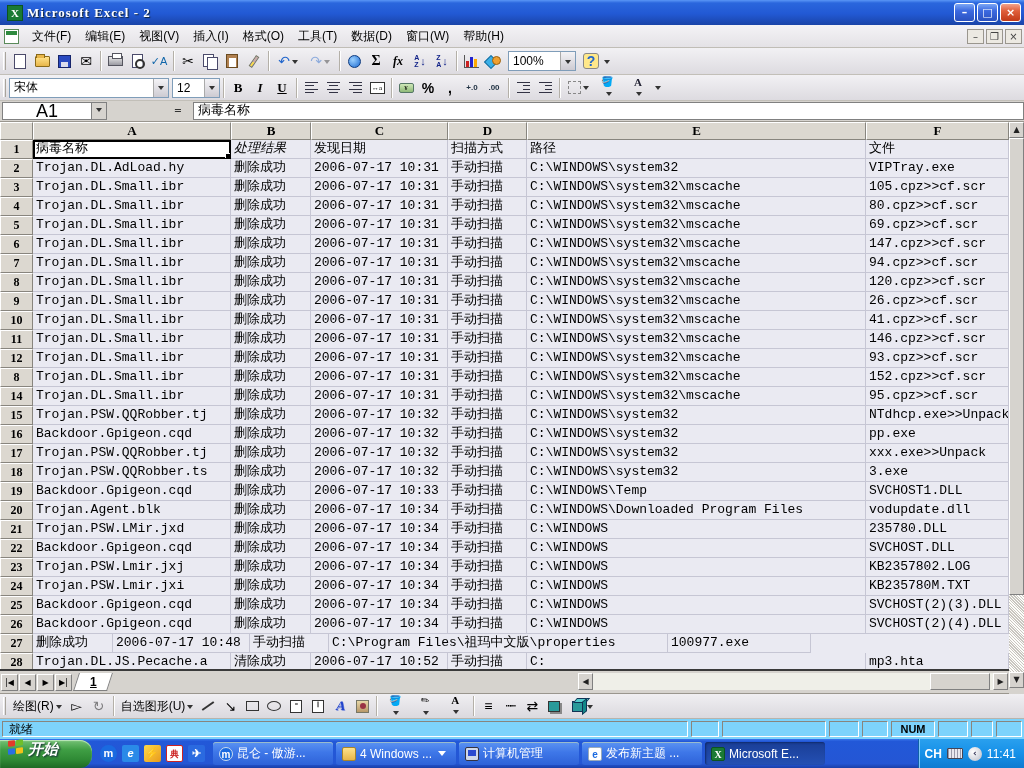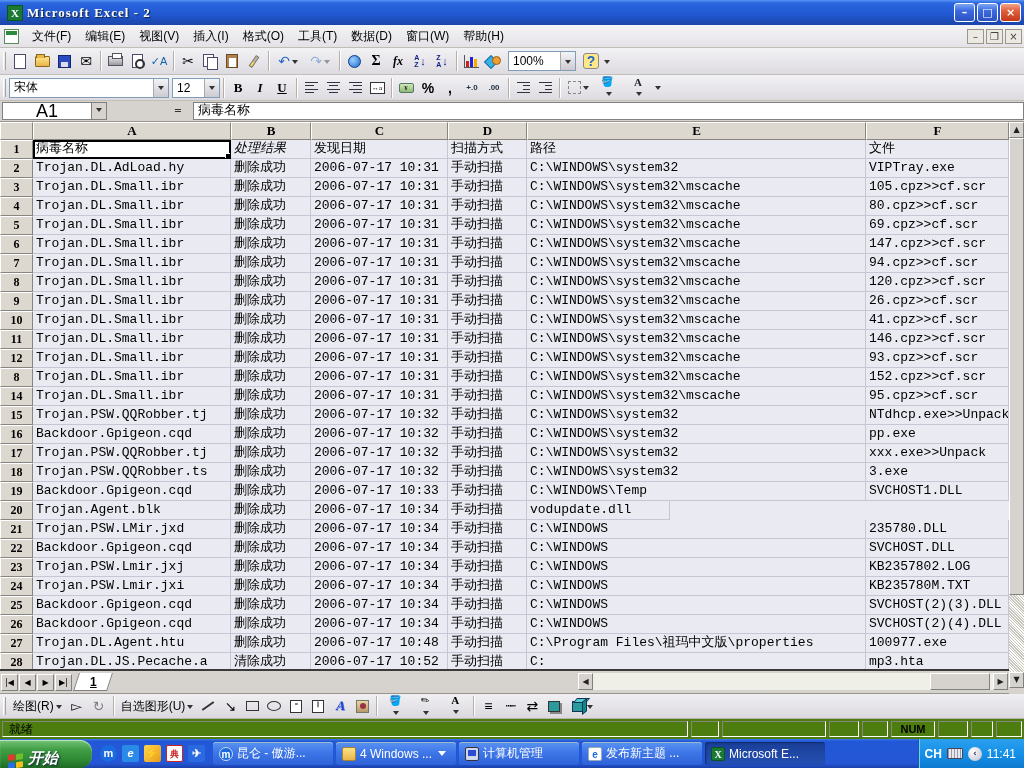--- a/index.html
+++ b/index.html
@@ -141,34 +141,34 @@
   .shape-text { width:12px; height:13px; border:1px solid #333; background:#fff; font:6px/7px serif; text-align:center; }
   .wordart { font:bold 13px "Liberation Serif",serif; color:#2244cc; transform:skewX(-12deg); text-shadow:1px 1px 0 #8899dd; }
   .clipart { width:13px; height:13px; background:linear-gradient(180deg,#e8d8a8,#b89868); border:1px solid #776; position:relative; }
   .clipart::after { content:""; position:absolute; left:3px; top:2px; width:6px; height:6px; border-radius:50%; background:#934; }
   .shadowbox { width:12px; height:11px; border:1px solid #333; background:#2a9a9a; box-shadow:2px 2px 0 #888; }
   .cube { width:11px; height:11px; background:#2a9a9a; border:1px solid #135; position:relative; margin-right:2px; }
   .cube::before { content:""; position:absolute; left:2px; top:-4px; width:11px; height:3px; background:#5cc; border:1px solid #135; transform:skewX(-40deg); }
   .cube::after { content:""; position:absolute; right:-5px; top:-2px; width:3px; height:11px; background:#188; border:1px solid #135; transform:skewY(-40deg); }
 
   
-  .statusbar { position:absolute; left:0; top:719px; width:1024px; height:20px; background:#4d7c0f;
+  .statusbar { position:absolute; left:0; top:719px; width:1024px; height:20px; background:#7dd3fc;
     display:flex; align-items:center; gap:3px; padding:0 2px; }
   .spanel { height:16px; border:1px solid; border-color:#88857e #fff #fff #88857e; padding:0 6px;
     font-size:12px; line-height:14px; }
   .spanel.ready { flex:1; }
   .spanel.numlock { width:44px; text-align:center; font-weight:bold; font-size:11px; }
 
   
   .taskbar { position:absolute; left:0; top:739px; width:1024px; height:29px;
     background:linear-gradient(180deg,#3a77ec 0%,#2258d8 8%,#2456d4 85%,#1a3fa8 100%);
     display:flex; align-items:center; }
   .startbtn { width:92px; height:28px; border-radius:0 12px 12px 0;
     background:linear-gradient(180deg,#76c276 0%,#3f9e44 35%,#2f8a35 70%,#1e6a24 100%);
-    display:flex; align-items:flex-end; box-shadow:inset 0 1px 1px #bfe8bf; }
+    display:flex; align-items:flex-start; box-shadow:inset 0 1px 1px #bfe8bf; }
   .flag { width:16px; height:14px; margin:0 4px 0 8px; display:grid; grid-template-columns:7px 7px; grid-gap:1px; transform:skewY(-6deg); }
   .flag i { height:6px; border-radius:1px; }
   .startbtn .stext { color:#fff; font:bold italic 15px "Liberation Serif",serif; text-shadow:1px 1px 2px #123; }
   .qlaunch { display:flex; align-items:center; gap:5px; padding:0 8px; }
   .qicon { width:17px; height:17px; border-radius:2px; font:bold 11px/16px "Liberation Sans",sans-serif; text-align:center; color:#fff; }
   .taskbtns { display:flex; gap:3px; flex:1; }
   .taskbtn { height:23px; border-radius:3px; display:flex; align-items:center; padding:0 6px; gap:4px;
     background:linear-gradient(180deg,#5b93f2,#3e77e8 45%,#2e62d8); box-shadow:inset 0 1px 0 #9bc; color:#fff; font-size:12px;
     white-space:nowrap; overflow:hidden; }
   .taskbtn.active { background:linear-gradient(180deg,#1a3e96,#2450b4); box-shadow:inset 1px 1px 2px #102a6a; }
@@ -614,20 +614,21 @@
           <div class="cell" style="width: 79px;">手动扫描</div>
           <div class="cell" style="width: 339px;">C:\WINDOWS\Temp</div>
           <div class="cell" style="width: 143px;">SVCHOST1.DLL</div>
         </div>
         <div class="grow">
           <div class="rowhdr">20</div>
           <div class="cell" style="width: 198px;">Trojan.Agent.blk</div>
           <div class="cell" style="width: 80px;">删除成功</div>
           <div class="cell" style="width: 137px;">2006-07-17 10:34</div>
           <div class="cell" style="width: 79px;">手动扫描</div>
+          <div class="cell" style="width: 339px;">C:\WINDOWS\Downloaded Program Files</div>
           <div class="cell" style="width: 143px;">vodupdate.dll</div>
         </div>
         <div class="grow">
           <div class="rowhdr">21</div>
           <div class="cell" style="width: 198px;">Trojan.PSW.LMir.jxd</div>
           <div class="cell" style="width: 80px;">删除成功</div>
           <div class="cell" style="width: 137px;">2006-07-17 10:34</div>
           <div class="cell" style="width: 79px;">手动扫描</div>
           <div class="cell" style="width: 339px;">C:\WINDOWS</div>
           <div class="cell" style="width: 143px;">235780.DLL</div>
@@ -672,21 +673,20 @@
           <div class="rowhdr">26</div>
           <div class="cell" style="width: 198px;">Backdoor.Gpigeon.cqd</div>
           <div class="cell" style="width: 80px;">删除成功</div>
           <div class="cell" style="width: 137px;">2006-07-17 10:34</div>
           <div class="cell" style="width: 79px;">手动扫描</div>
           <div class="cell" style="width: 339px;">C:\WINDOWS</div>
           <div class="cell" style="width: 143px;">SVCHOST(2)(4).DLL</div>
         </div>
         <div class="grow">
           <div class="rowhdr">27</div>
-          <div class="cell" style="width: 198px;">Trojan.DL.Agent.htu</div>
           <div class="cell" style="width: 80px;">删除成功</div>
           <div class="cell" style="width: 137px;">2006-07-17 10:48</div>
           <div class="cell" style="width: 79px;">手动扫描</div>
           <div class="cell" style="width: 339px;">C:\Program Files\祖玛中文版\properties</div>
           <div class="cell" style="width: 143px;">100977.exe</div>
         </div>
         <div class="grow">
           <div class="rowhdr">28</div>
           <div class="cell" style="width: 198px;">Trojan.DL.JS.Pecache.a</div>
           <div class="cell" style="width: 80px;">清除成功</div>

